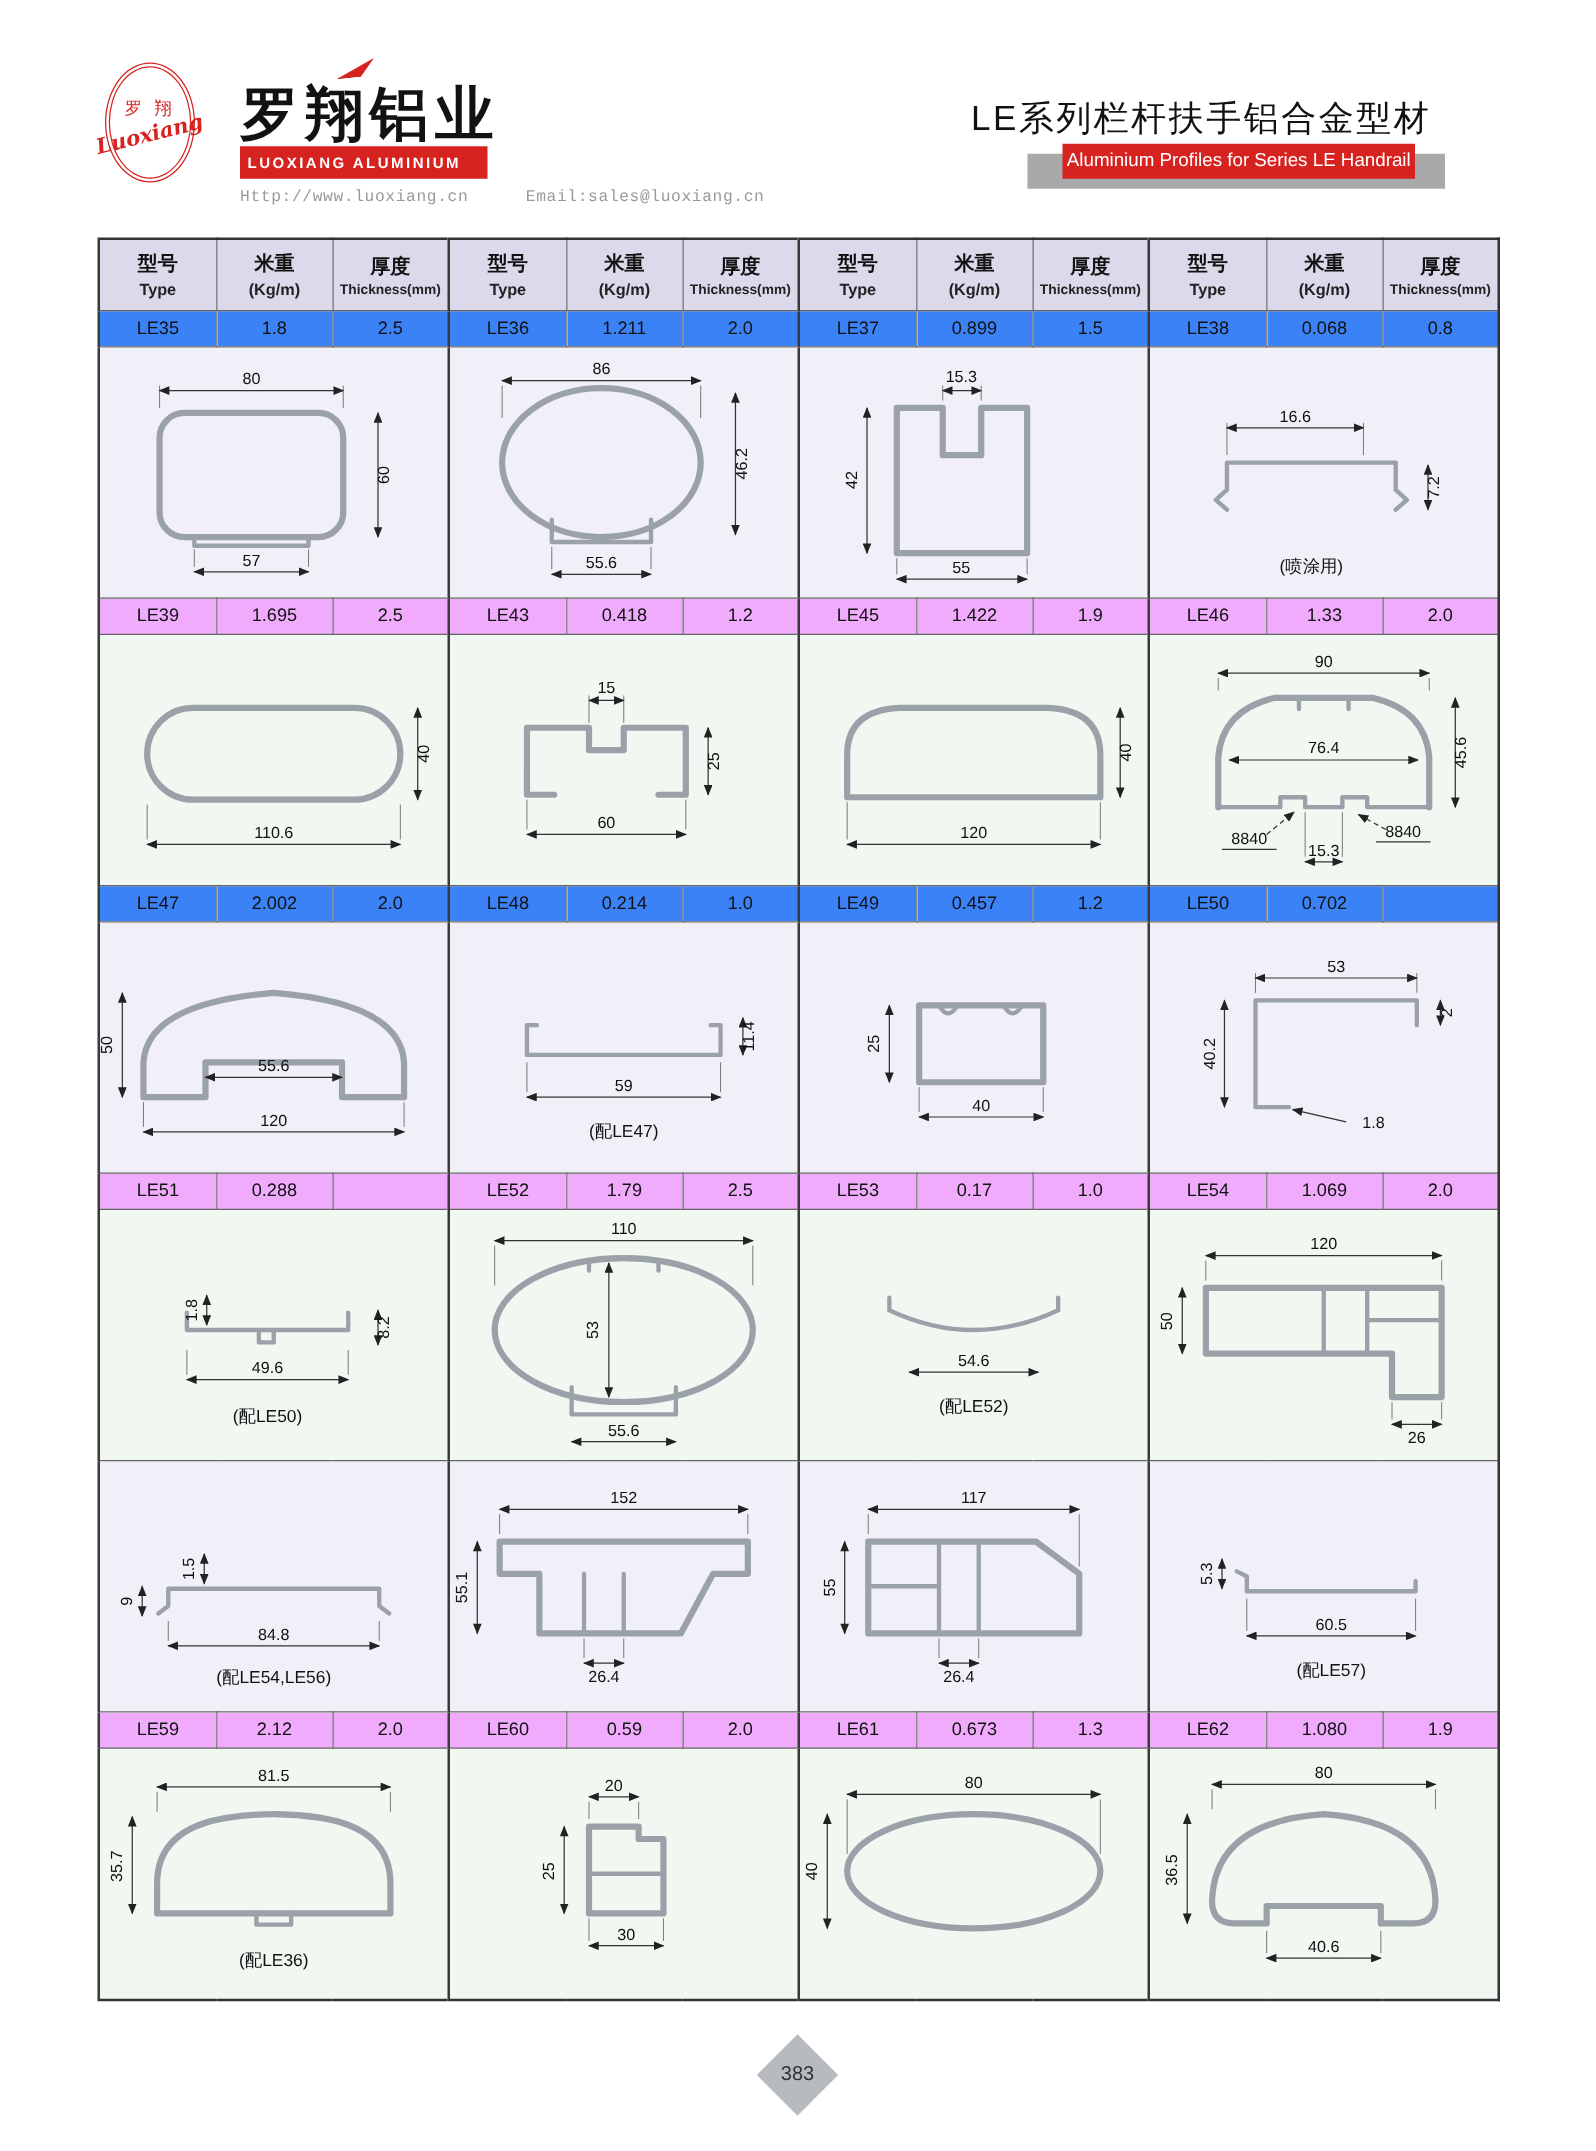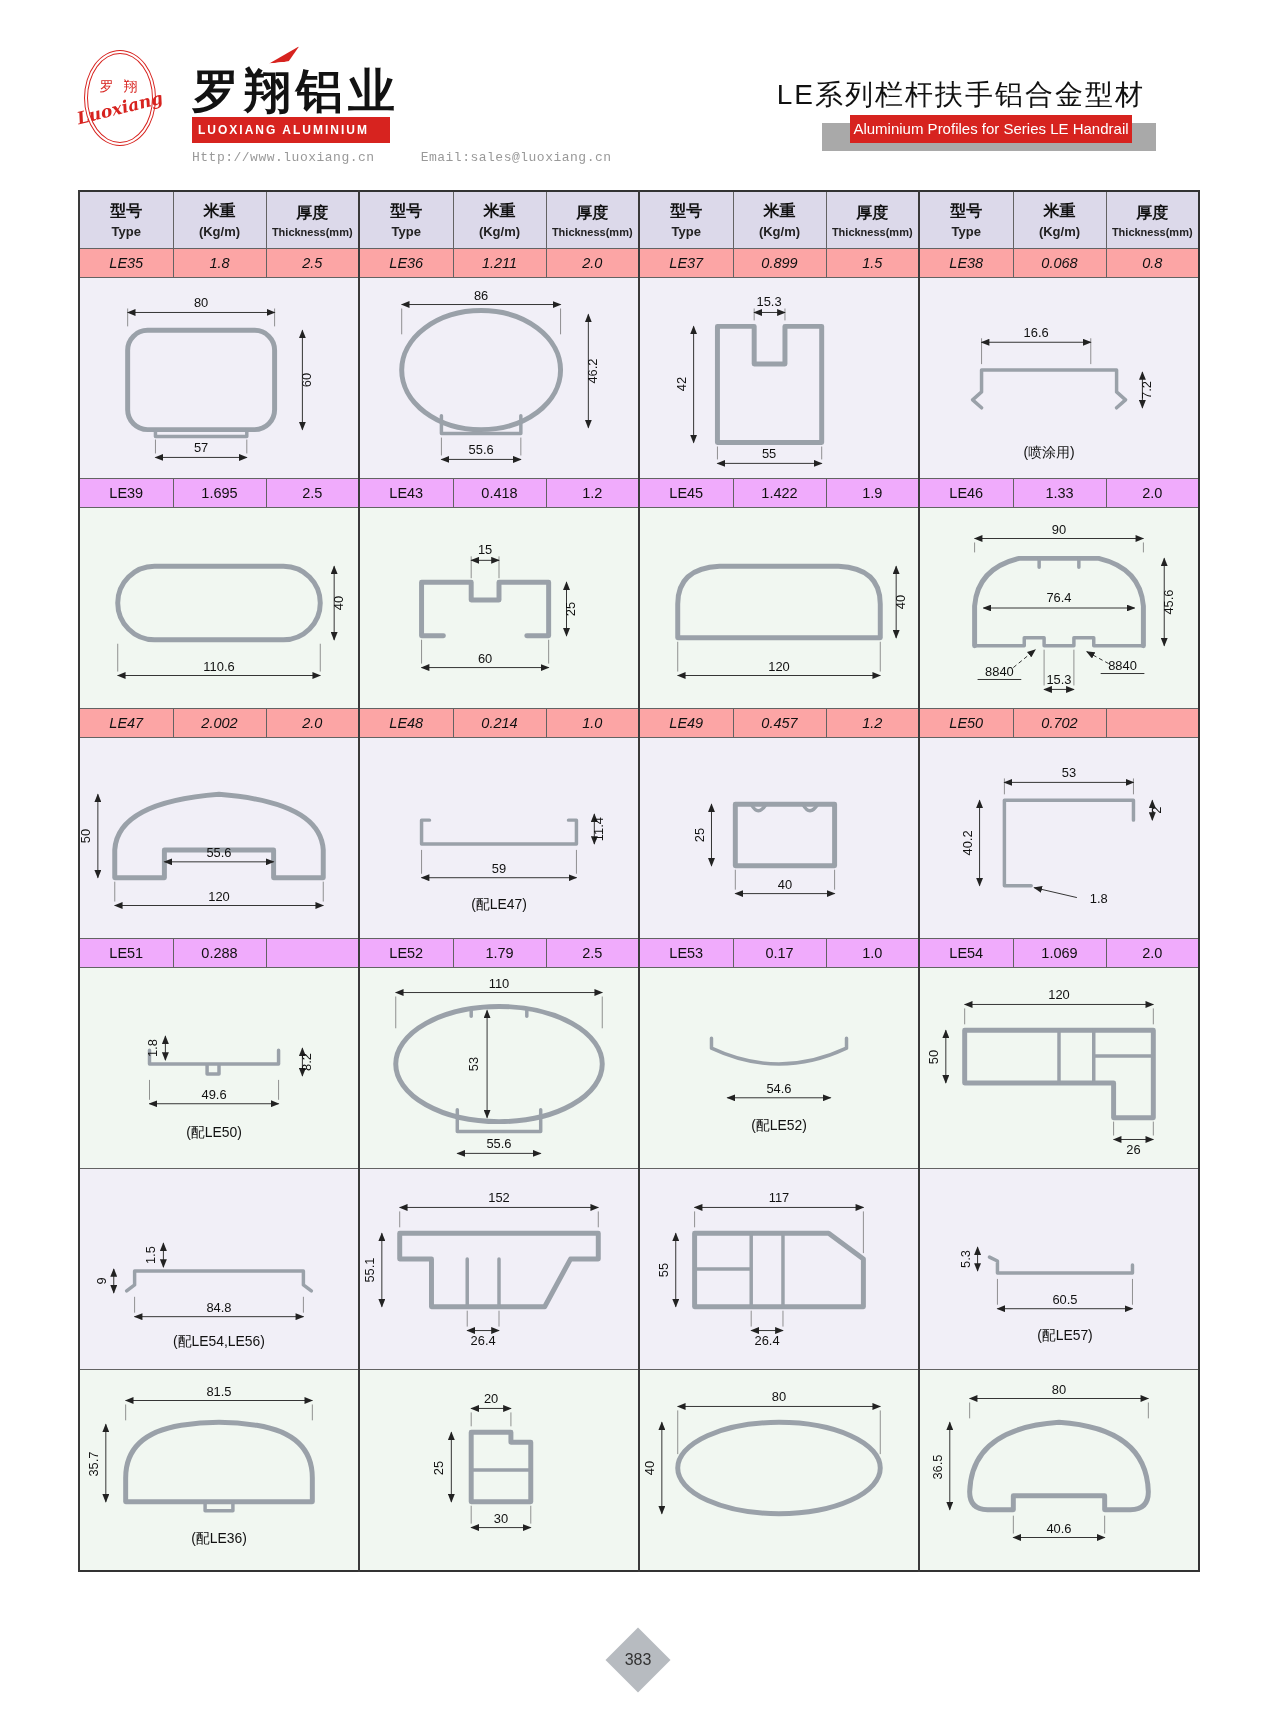--- a/index.html
+++ b/index.html
@@ -31,21 +31,21 @@
         table-layout:fixed;border:2px solid #333;}
   .cat th,.cat td{border:1px solid #636363;text-align:center;vertical-align:middle;
         padding:0;overflow:hidden;}
   .cat .gs{border-left:2px solid #3a3a3a;}
   .cat tr.hdr th{height:56px;background:#dcd9ea;font-weight:bold;}
   .cat th .cnh{font-size:16px;color:#111;}
   .cat th .enh{font-size:13px;color:#222;margin-top:2px;}
   .cat th .enh.small{font-size:11px;}
   .cat tr.data td{height:28px;font-size:14.5px;color:#111;}
   .cat tr.drawr td{height:200px;}
-  .lav td{background:#fca5a5;font-style:italic;}
+  .lav td{background:#3b82f6;}
   .grn td{background:#f0abfc;}
   .lavd td{background:#f1eff7;}
   .grnd td{background:#f1f7f1;}
   .cat svg{display:block;width:100%;height:200px;}
   
   .pf{fill:none;stroke:#9aa1a9;stroke-width:5;stroke-linejoin:round;stroke-linecap:round;}
   .pf2{fill:none;stroke:#9aa1a9;stroke-width:3.5;stroke-linejoin:round;stroke-linecap:round;}
   .dl{stroke:#333;stroke-width:1;fill:none;}
   .ld{stroke:#333;stroke-width:1;fill:none;stroke-dasharray:4 3;}
   .ext{stroke:#777;stroke-width:.8;}
@@ -496,20 +496,34 @@
         <text class="dt" transform="rotate(-90 50 90)" x="50" y="90">5.3</text>
         <line class="ext" x1="78" y1="110" x2="78" y2="136"></line>
             <line class="ext" x1="214" y1="110" x2="214" y2="136"></line>
         <line class="dl" x1="78" y1="140" x2="214" y2="140" marker-start="url(#ar)" marker-end="url(#ar)"></line>
         <text class="dt" x="146" y="135">60.5</text>
         <text class="nt" x="146" y="172">(配LE57)</text>
       </svg>
     </td>
   </tr>
 
+  <tr class="data grn">
+    <td class="gs">LE59</td>
+    <td>2.12</td>
+    <td>2.0</td>
+    <td class="gs">LE60</td>
+    <td>0.59</td>
+    <td>2.0</td>
+    <td class="gs">LE61</td>
+    <td>0.673</td>
+    <td>1.3</td>
+    <td class="gs">LE62</td>
+    <td>1.080</td>
+    <td>1.9</td>
+  </tr>
   <tr class="drawr grnd">
     <td class="gs" colspan="3">
       <svg viewBox="0 0 280 200">
         <path class="pf" d="M46 132 V108 Q46 64 102 55 Q140 49 178 55 Q234 64 234 108 V132 Z"></path>
         <path class="pf2" d="M126 132 v9 h28 v-9"></path>
         <line class="ext" x1="46" y1="50" x2="46" y2="34"></line>
             <line class="ext" x1="234" y1="50" x2="234" y2="34"></line>
         <line class="dl" x1="46" y1="30" x2="234" y2="30" marker-start="url(#ar)" marker-end="url(#ar)"></line>
         <text class="dt" x="140" y="25">81.5</text>
         <line class="dl" x1="26" y1="54" x2="26" y2="132" marker-start="url(#ar)" marker-end="url(#ar)"></line>

